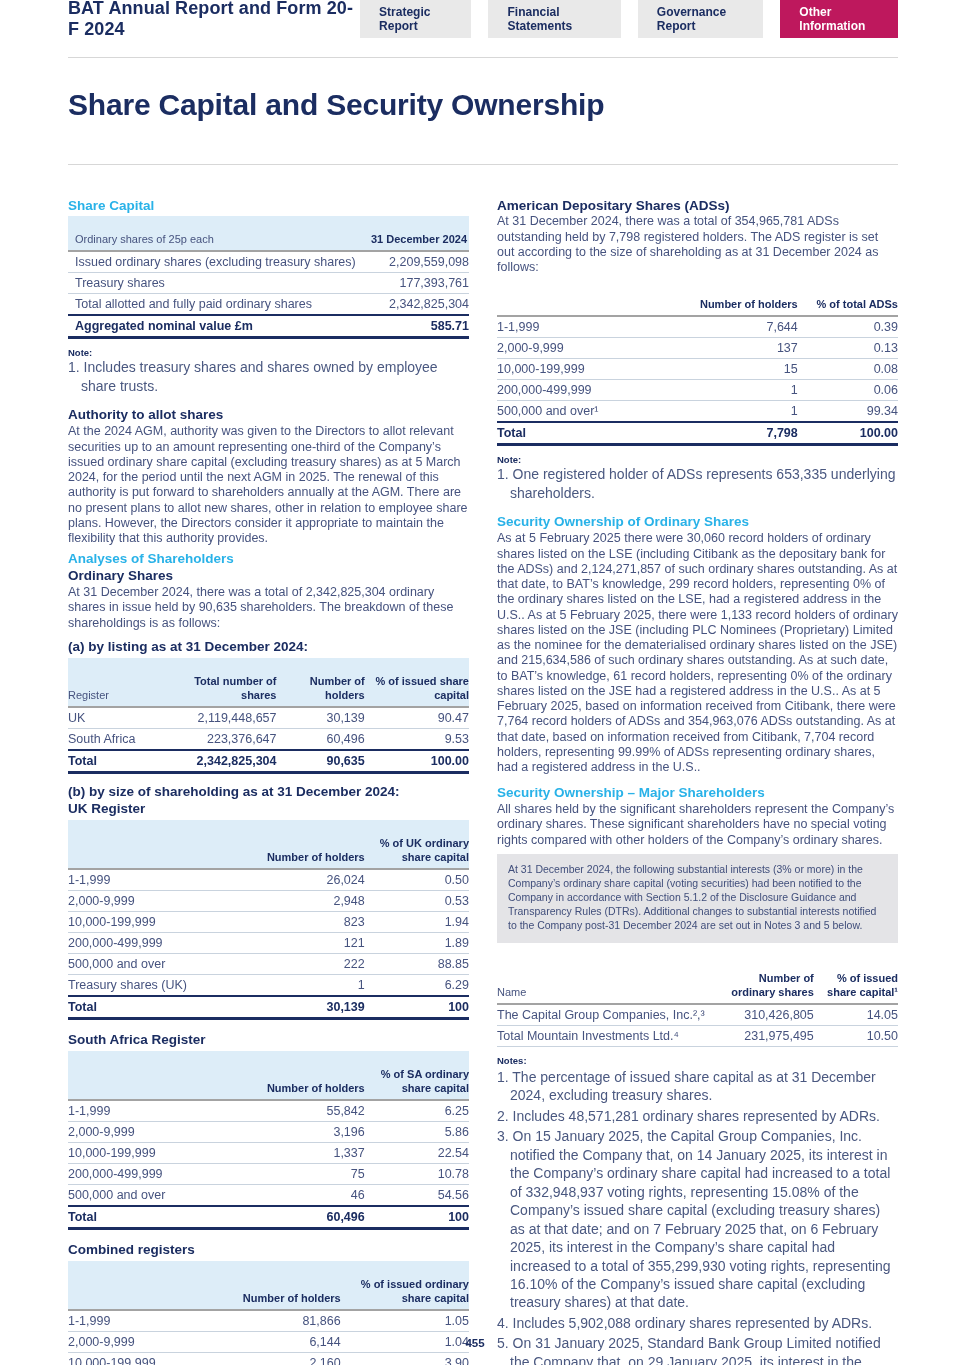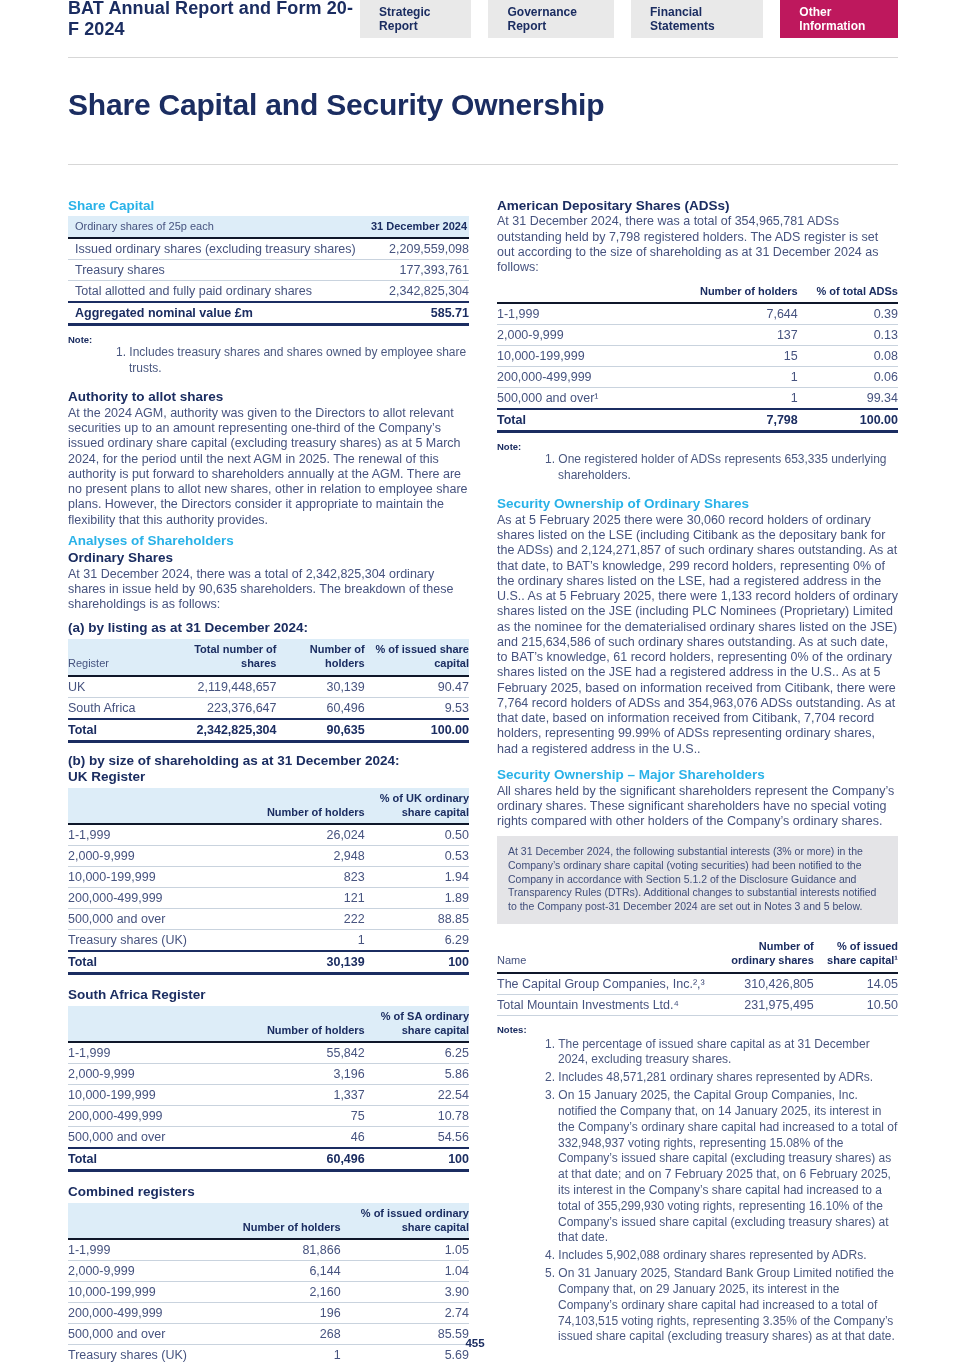--- a/index.html
+++ b/index.html
@@ -31,53 +31,53 @@
   .cyan-h { color:#29b2e8; font-size:13.5px; font-weight:bold; line-height:1.25; }
   .navy-h { color:#1b2d61; font-size:13.5px; font-weight:bold; line-height:1.25; }
   p.body { font-size:12.5px; line-height:1.22; color:#46537f; }.mt6{margin-top:5px}.mt8{margin-top:8px}
   .mt10{margin-top:10px}.mt12{margin-top:12px}
   .mb2{margin-bottom:2px}.mb6{margin-bottom:6px}
 
   
   table.t { width:100%; border-collapse:collapse; table-layout:fixed; font-size:12.5px; color:#46537f; }
   table.t th {
     font-size:11px; line-height:1.28; font-weight:normal; color:#46537f;
-    text-align:left; vertical-align:bottom; padding:3px 0 4px;
-    border-bottom:2px solid #0f172a;
+    text-align:left; vertical-align:bottom; padding:16px 0 4px;
+    border-bottom:2px solid #a3a3a3;
   }
   table.t th.b { font-weight:bold; color:#1b2d61; }
   table.t th.r, table.t td.r { text-align:right; }
   table.t td { padding:3px 0; border-bottom:1px solid #c9d3de; vertical-align:bottom; }
   table.t tr.total td {
     border-top:2px solid #1b2d61; border-bottom:3px solid #1b2d61;
     font-weight:bold; color:#1b2d61;
   }
   table.t.blue th { background:#ddedf8; }
   table.t.pad1 th:first-child, table.t.pad1 td:first-child { padding-left:7px; }
   table.t.pad1 th:last-child { padding-right:2px; }
 
   .note-h { font-size:9.5px; font-weight:bold; color:#1b2d61; }
-  .note { font-size:12px; line-height:1.32; color:#4a5880; padding-left:13px; text-indent:-13px;margin-left:48px; }
+  .note { font-size:14px; line-height:1.32; color:#4a5880; padding-left:13px; text-indent:-13px; }
   .notes .note { margin-top:2px; }
 
   .graybox { background:#e4e4e7; padding:9px 11px 10px; font-size:10.5px; line-height:1.33; color:#404e7b; }
 
   .pagenum { position:absolute; left:0; right:16px; bottom:16px; text-align:center; color:#1b2d61; font-weight:bold; font-size:11.5px; }
 </style>
 </head>
 <body>
 
 <div class="page">
 
   <header class="topbar">
     <div class="brand">BAT Annual Report and Form 20-F 2024</div>
     <nav class="tabs">
       <div class="tab">Strategic Report</div>
+      <div class="tab">Financial Statements</div>
       <div class="tab">Governance Report</div>
-      <div class="tab">Financial Statements</div>
       <div class="tab active">Other Information</div>
     </nav>
   </header>
 
   <div class="rule rule1"></div>
 
   <h1>Share Capital and Security Ownership</h1>
 
   <div class="rule rule2"></div>
 

